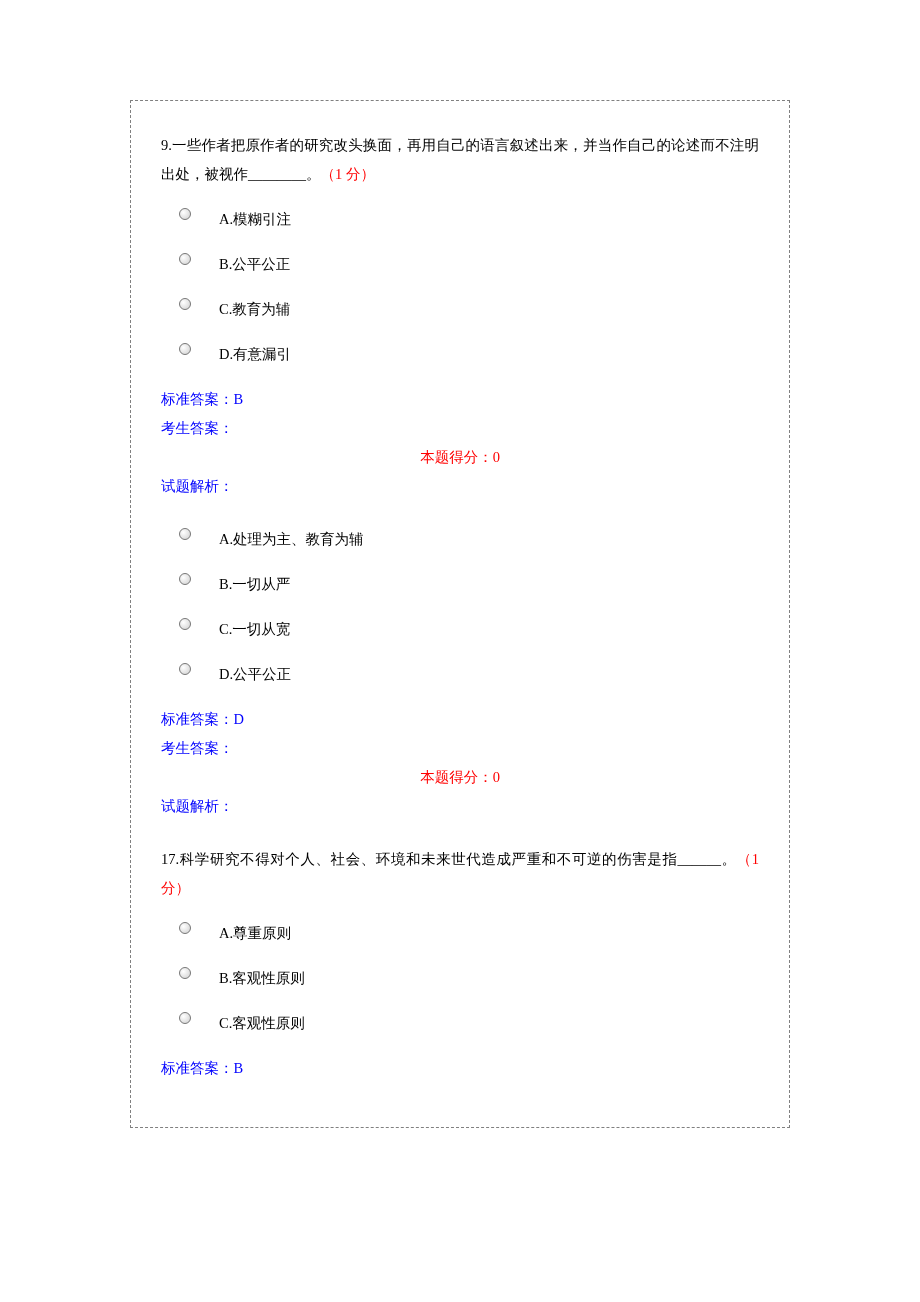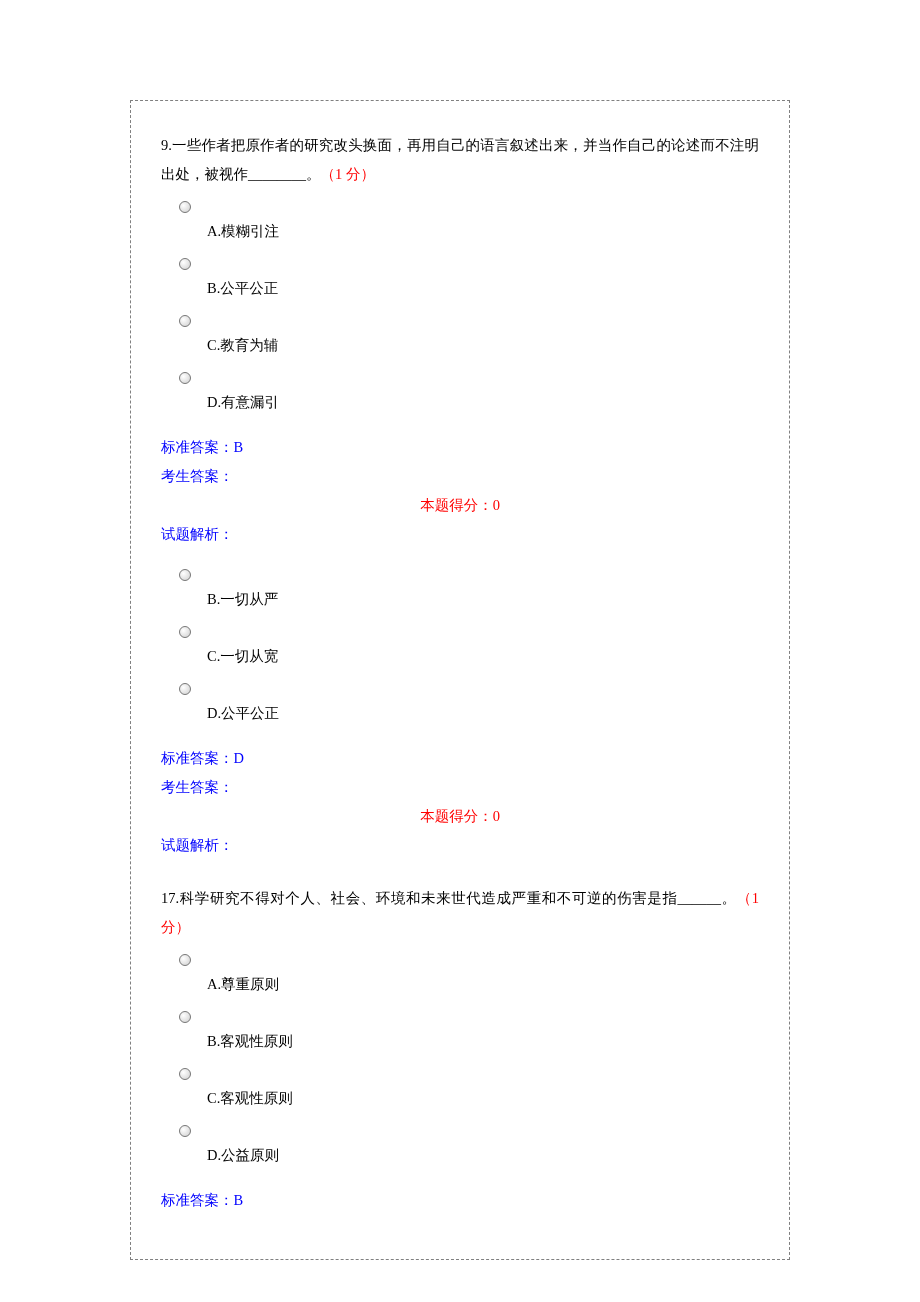--- a/index.html
+++ b/index.html
@@ -25,21 +25,20 @@
     }
     .points {
       color: #ff0000;
       margin-top: 16px;
     }
     .option-row {
       display: flex;
       align-items: baseline;
       margin: 16px 0;
       padding-left: 18px;
-      flex-direction: column;
     }
     .radio-placeholder {
       width: 12px;
       height: 12px;
       border: 1px solid #777;
       border-radius: 50%;
       background: radial-gradient(circle at 35% 35%, #fff 0%, #ddd 70%);
       flex-shrink: 0;
       transform: translateY(-4px);
     }
@@ -85,20 +84,24 @@
     </div>
     <div class="meta-line blue">标准答案：B</div>
     <div class="meta-line blue">考生答案：</div>
     <div class="meta-line red">本题得分：0</div>
     <div class="meta-line blue">试题解析：</div>
   </div>
 
   <div class="question">
     <div class="option-row">
       <span class="radio-placeholder"></span>
+      <span class="option-label">A.处理为主、教育为辅</span>
+    </div>
+    <div class="option-row">
+      <span class="radio-placeholder"></span>
       <span class="option-label">B.一切从严</span>
     </div>
     <div class="option-row">
       <span class="radio-placeholder"></span>
       <span class="option-label">C.一切从宽</span>
     </div>
     <div class="option-row">
       <span class="radio-placeholder"></span>
       <span class="option-label">D.公平公正</span>
     </div>
@@ -117,20 +120,16 @@
       <span class="option-label">A.尊重原则</span>
     </div>
     <div class="option-row">
       <span class="radio-placeholder"></span>
       <span class="option-label">B.客观性原则</span>
     </div>
     <div class="option-row">
       <span class="radio-placeholder"></span>
       <span class="option-label">C.客观性原则</span>
     </div>
-    <div class="option-row">
-      <span class="radio-placeholder"></span>
-      <span class="option-label">D.公益原则</span>
-    </div>
     <div class="meta-line blue">标准答案：B</div>
   </div>
 
 </div>
 
 </body></html>

